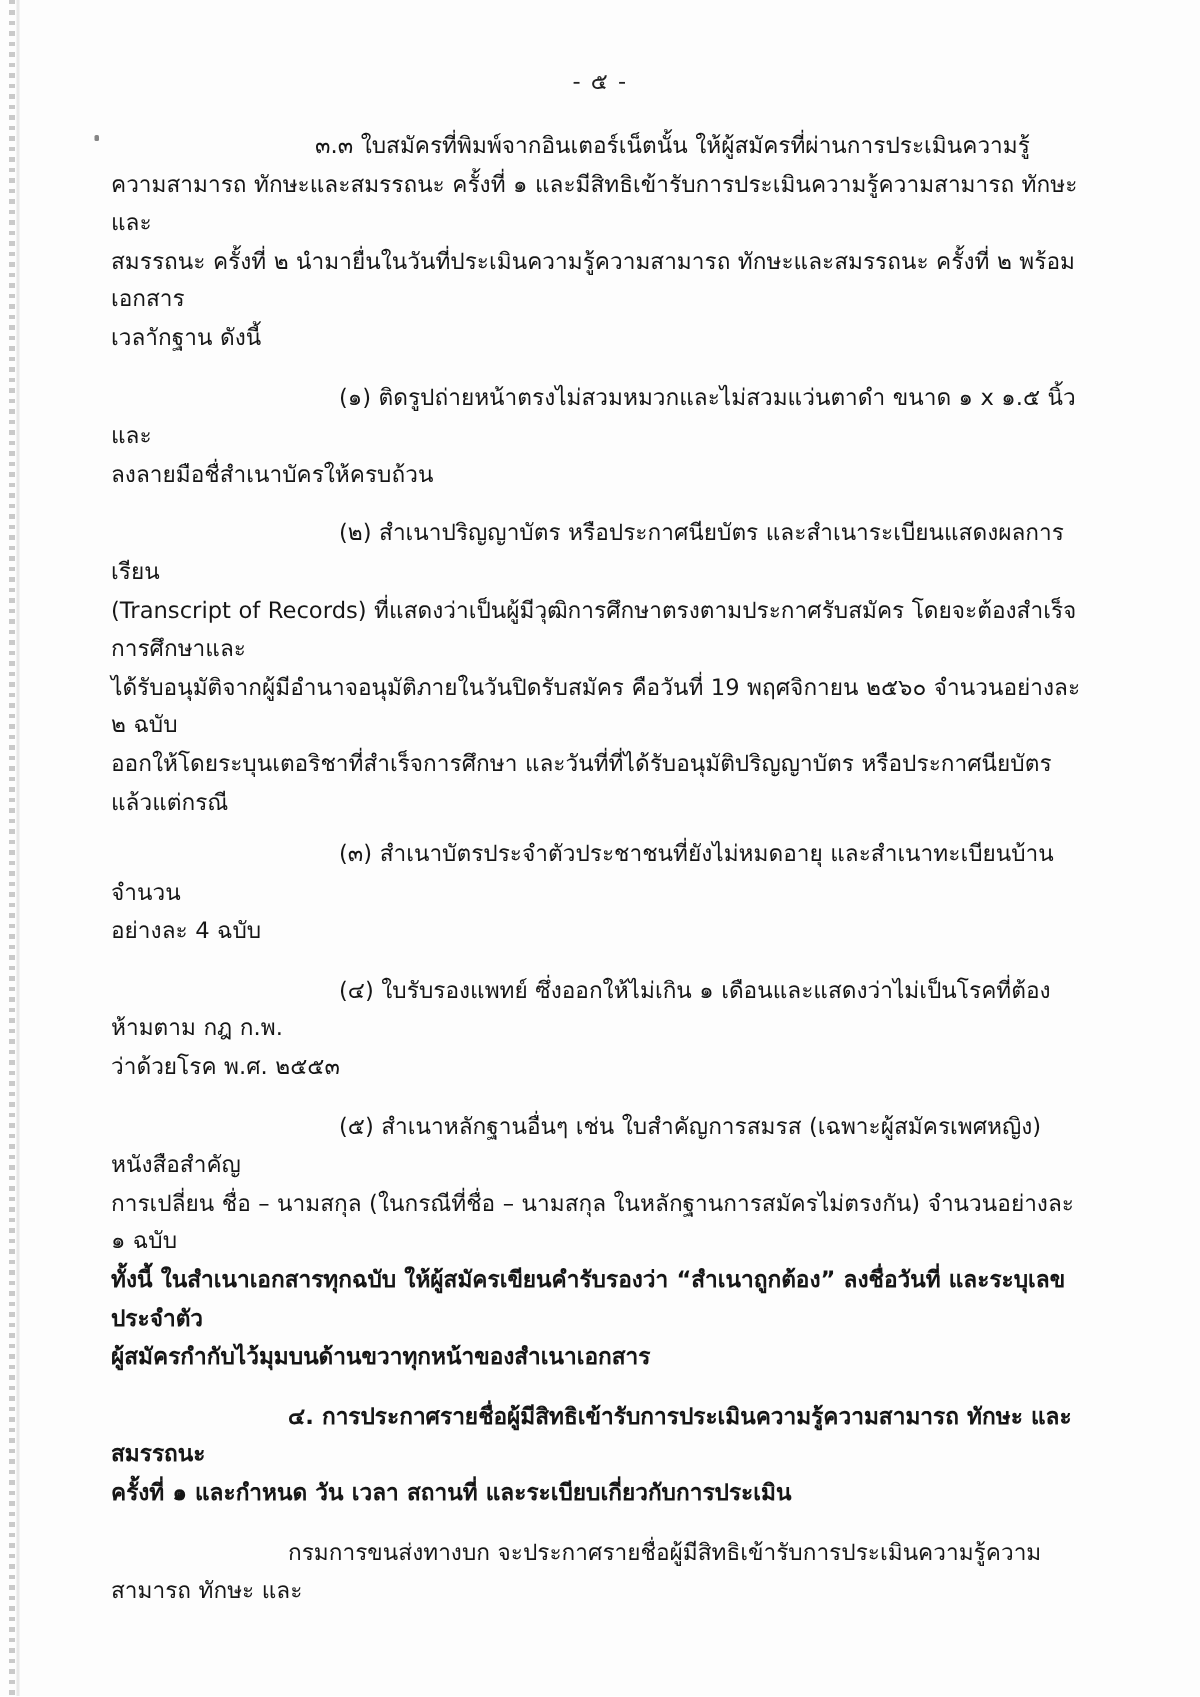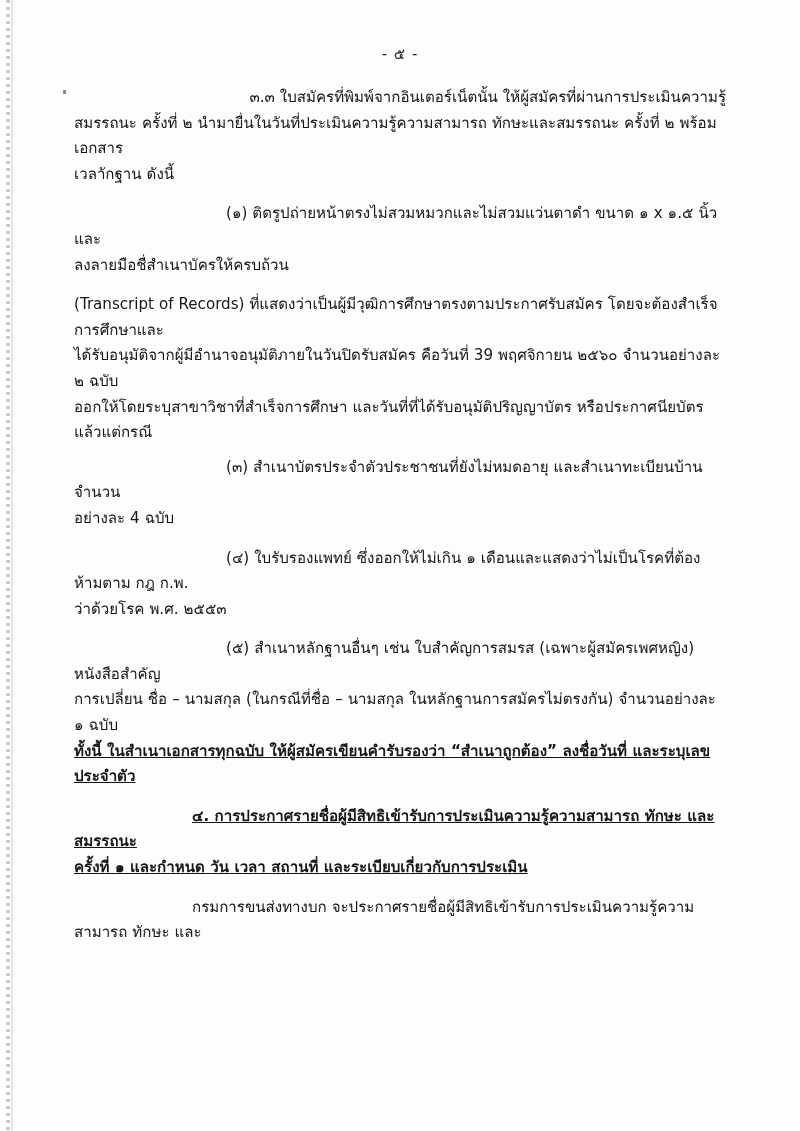--- a/index.html
+++ b/index.html
@@ -76,77 +76,80 @@
   }
 
   p.para {
     margin: 0;
     font-size: 15.1px;
     line-height: 25.6px;
     color: #161616;
     text-align: left;
     word-spacing: 0.2px;
   }
-  p.para.indent-1 { text-indent: 136px; text-align: right; }
+  p.para.indent-1 { text-indent: 136px; }
   p.para.indent-2 { text-indent: 152px; }
   p.para.indent-3 { text-indent: 118px; }
 
   .gap-sm { height: 9px; }
   .gap-md { height: 14px; }
   .gap-lg { height: 19px; }
 
-  .bold { font-weight: bold; text-decoration: underline; }
+  .bold { font-weight: bold; }
 </style>
 </head>
 <body>
 
 <div class="page">
 
   <div class="scan-edge-left"></div>
   <div class="scan-edge-left2"></div>
   <div class="speck"></div>
 
   <div class="content">
 
     <div class="page-number">- ๕ -</div>
 
     <div class="body-block">
 
       <div class="gap-lg"></div>
 
       <p class="para indent-1">๓.๓   ใบสมัครที่พิมพ์จากอินเตอร์เน็ตนั้น ให้ผู้สมัครที่ผ่านการประเมินความรู้</p>
+      <p class="para">ความสามารถ ทักษะและสมรรถนะ ครั้งที่ ๑ และมีสิทธิเข้ารับการประเมินความรู้ความสามารถ ทักษะและ</p>
       <p class="para">สมรรถนะ ครั้งที่ ๒ นำมายื่นในวันที่ประเมินความรู้ความสามารถ ทักษะและสมรรถนะ ครั้งที่ ๒ พร้อมเอกสาร</p>
       <p class="para">เวลาักฐาน ดังนี้</p>
 
       <div class="gap-md"></div>
 
       <p class="para indent-2">(๑)   ติดรูปถ่ายหน้าตรงไม่สวมหมวกและไม่สวมแว่นตาดำ ขนาด ๑ x ๑.๕ นิ้ว และ</p>
       <p class="para">ลงลายมือชื่สำเนาบัครให้ครบถ้วน</p>
 
       <div class="gap-md"></div>
 
+      <p class="para indent-2">(๒)   สำเนาปริญญาบัตร หรือประกาศนียบัตร และสำเนาระเบียนแสดงผลการเรียน</p>
       <p class="para">(Transcript of Records) ที่แสดงว่าเป็นผู้มีวุฒิการศึกษาตรงตามประกาศรับสมัคร โดยจะต้องสำเร็จการศึกษาและ</p>
-      <p class="para">ได้รับอนุมัติจากผู้มีอำนาจอนุมัติภายในวันปิดรับสมัคร คือวันที่ 39 พฤศจิกายน ๒๕๖๐ จำนวนอย่างละ ๒ ฉบับ</p>
-      <p class="para">ออกให้โดยระบุสาขาวิชาที่สำเร็จการศึกษา และวันที่ที่ได้รับอนุมัติปริญญาบัตร หรือประกาศนียบัตร แล้วแต่กรณี</p>
+      <p class="para">ได้รับอนุมัติจากผู้มีอำนาจอนุมัติภายในวันปิดรับสมัคร คือวันที่ 19 พฤศจิกายน ๒๕๖๐ จำนวนอย่างละ ๒ ฉบับ</p>
+      <p class="para">ออกให้โดยระบุนเตอริชาที่สำเร็จการศึกษา และวันที่ที่ได้รับอนุมัติปริญญาบัตร หรือประกาศนียบัตร แล้วแต่กรณี</p>
 
       <div class="gap-sm"></div>
 
       <p class="para indent-2">(๓)   สำเนาบัตรประจำตัวประชาชนที่ยังไม่หมดอายุ และสำเนาทะเบียนบ้าน จำนวน</p>
       <p class="para">อย่างละ 4 ฉบับ</p>
 
       <div class="gap-md"></div>
 
       <p class="para indent-2">(๔)   ใบรับรองแพทย์ ซึ่งออกให้ไม่เกิน ๑ เดือนและแสดงว่าไม่เป็นโรคที่ต้องห้ามตาม กฎ ก.พ.</p>
       <p class="para">ว่าด้วยโรค พ.ศ. ๒๕๕๓</p>
 
       <div class="gap-md"></div>
 
       <p class="para indent-2">(๕)   สำเนาหลักฐานอื่นๆ เช่น ใบสำคัญการสมรส (เฉพาะผู้สมัครเพศหญิง) หนังสือสำคัญ</p>
       <p class="para">การเปลี่ยน ชื่อ – นามสกุล (ในกรณีที่ชื่อ – นามสกุล ในหลักฐานการสมัครไม่ตรงกัน) จำนวนอย่างละ ๑ ฉบับ</p>
       <p class="para bold">ทั้งนี้ ในสำเนาเอกสารทุกฉบับ ให้ผู้สมัครเขียนคำรับรองว่า “สำเนาถูกต้อง” ลงชื่อวันที่ และระบุเลขประจำตัว</p>
+      <p class="para bold">ผู้สมัครกำกับไว้มุมบนด้านขวาทุกหน้าของสำเนาเอกสาร</p>
 
       <div class="gap-md"></div>
 
       <p class="para bold indent-3">๔.    การประกาศรายชื่อผู้มีสิทธิเข้ารับการประเมินความรู้ความสามารถ ทักษะ และสมรรถนะ</p>
       <p class="para bold">ครั้งที่ ๑ และกำหนด วัน เวลา สถานที่ และระเบียบเกี่ยวกับการประเมิน</p>
 
       <div class="gap-md"></div>
 
       <p class="para indent-3">กรมการขนส่งทางบก จะประกาศรายชื่อผู้มีสิทธิเข้ารับการประเมินความรู้ความสามารถ ทักษะ และ</p>
 

